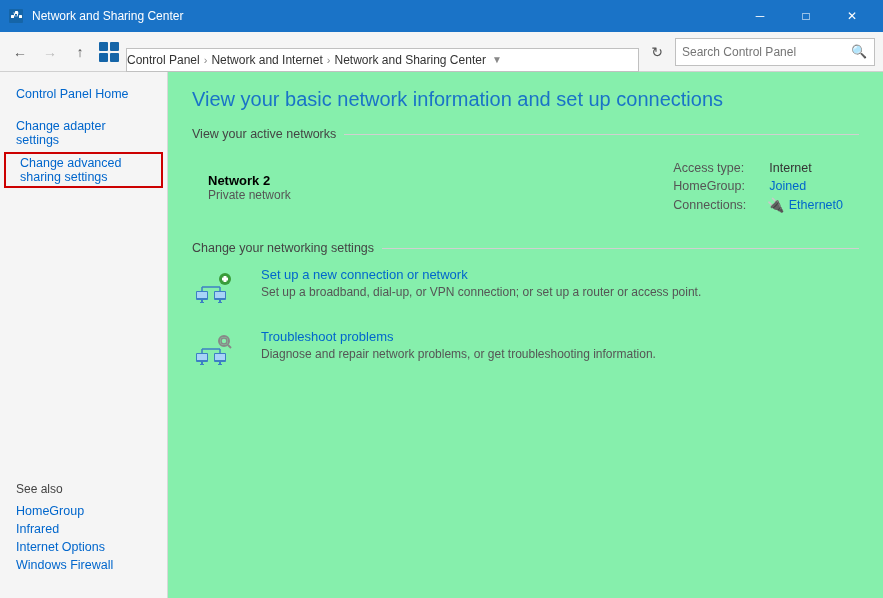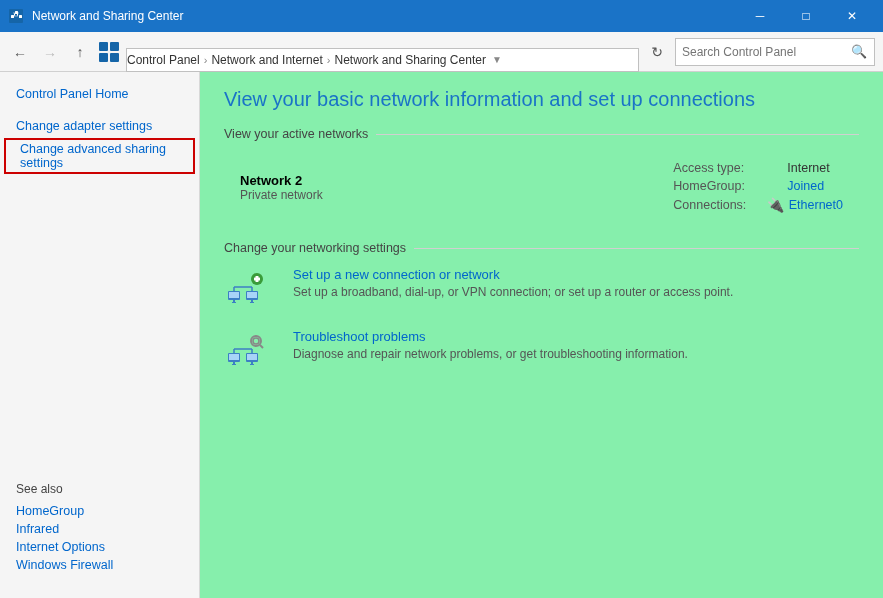--- a/index.html
+++ b/index.html
@@ -63,21 +63,21 @@
     .search-icon { color: #888; font-size: 13px; }
 
     
     .main-layout {
       display: flex;
       height: calc(598px - 32px - 40px);
     }
 
     
     .sidebar {
-      width: 200px;
+      width: 168px;
       background: #f5f5f5;
       border-right: 1px solid #d8d8d8;
       padding: 12px 0;
       display: flex;
       flex-direction: column;
     }
     .sidebar-link {
       padding: 3px 16px;
       color: #0066cc;
       cursor: pointer;
@@ -128,21 +128,21 @@
     .network-box {
       display: flex;
       align-items: center;
       justify-content: space-between;
       padding: 8px 16px;
       margin-bottom: 20px;
     }
     .network-name { font-weight: 600; font-size: 13px; }
     .network-type { font-size: 12px; color: #555; }
     .network-info { display: flex; flex-direction: column; gap: 4px; }
-    .network-info-row { display: flex; gap: 24px; font-size: 12.5px; align-items: center; }
+    .network-info-row { display: flex; gap: 6px; font-size: 12.5px; align-items: center; }
     .info-label { color: #555; min-width: 90px; }
     .info-value { color: #333; }
     .info-link { color: #0066cc; cursor: pointer; }
     .connection-row { display: flex; gap: 4px; }
     .ethernet-icon { color: #1a73c7; font-size: 14px; }
 
     
     .settings-item {
       display: flex;
       align-items: flex-start;

